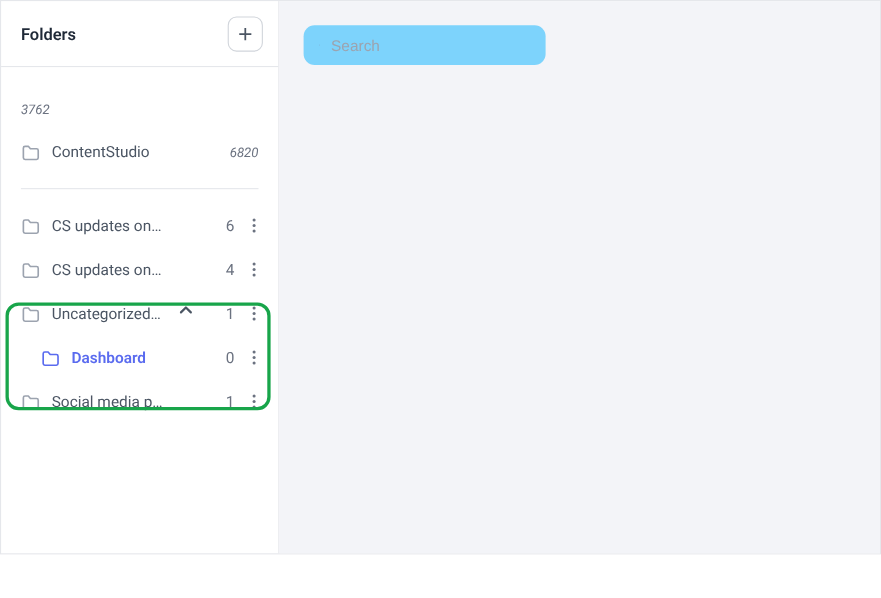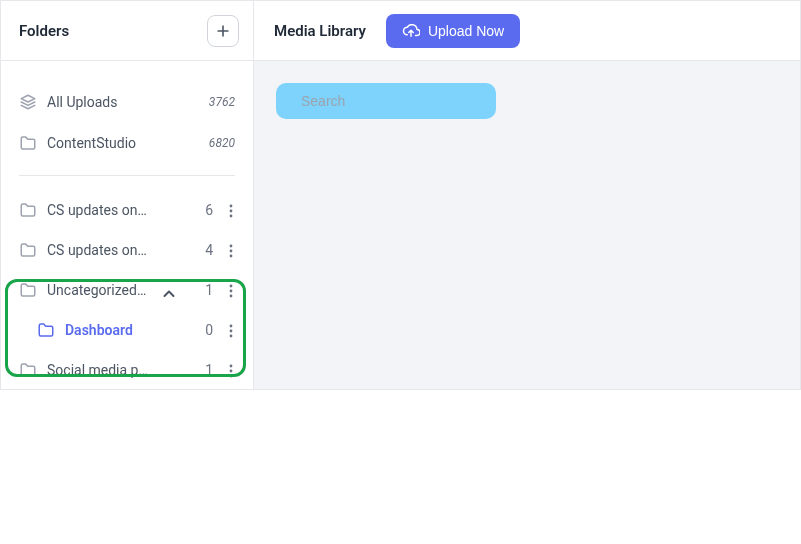--- a/index.html
+++ b/index.html
@@ -6,21 +6,21 @@
     body {
       font-family: -apple-system, BlinkMacSystemFont, "Segoe UI", Roboto, Helvetica, Arial, sans-serif;
       background: #fff;
       width: 801px;
       height: 544px;
       overflow: hidden;
     }
     .app {
       display: flex;
       width: 801px;
-      height: 390px;
+      height: 504px;
       border: 1px solid #e5e7eb;
     }
     .sidebar {
       width: 253px;
       border-right: 1px solid #e5e7eb;
       display: flex;
       flex-direction: column;
     }
     .sidebar-header {
       display: flex;
@@ -76,21 +76,21 @@
       height: 1px;
       background: #e5e7eb;
       margin: 12px 18px 14px 18px;
     }
     .folder-list {
       position: relative;
       padding: 0 4px 0 0;
     }
     .folder-item {
       display: flex;
-      align-items: flex-end;
+      align-items: flex-start;
       padding: 12px 10px 12px 18px;
       font-size: 14px;
       color: #4b5563;
       cursor: pointer;
       gap: 10px;
     }
     .folder-item .fld-icon {
       flex-shrink: 0;
       width: 18px;
       display: flex;
@@ -208,28 +208,20 @@
       <button class="add-button">
         <svg class="icon-svg" width="16" height="16" viewBox="0 0 16 16" fill="none" stroke="currentColor" stroke-width="1.6">
             <path d="M8 2.5v11M2.5 8h11"></path>
           </svg>
       </button>
     </div>
     <div class="sidebar-body">
 
       <div class="top-items">
         <div class="top-item">
-          <span class="left">
-            <svg class="icon-svg" width="18" height="18" viewBox="0 0 24 24" fill="none" stroke="#9ca3af" stroke-width="2" stroke-linejoin="round" stroke-linecap="round">
-                <path d="M12 3l9 4.5-9 4.5-9-4.5L12 3z"></path>
-                <path d="M3 12l9 4.5 9-4.5"></path>
-                <path d="M3 16.5l9 4.5 9-4.5"></path>
-              </svg>
-            <span>All Uploads</span>
-          </span>
           <span class="count">3762</span>
         </div>
         <div class="top-item">
           <span class="left">
             <svg class="icon-svg" width="18" height="16" viewBox="0 0 24 20" fill="none" stroke="#9ca3af" stroke-width="2" stroke-linejoin="round">
                 <path d="M3 4a2 2 0 012-2h4l2.5 3H19a2 2 0 012 2v9a2 2 0 01-2 2H5a2 2 0 01-2-2V4z"></path>
               </svg>
             <span>ContentStudio</span>
           </span>
           <span class="count">6820</span>
@@ -333,30 +325,20 @@
               </svg>
           </span>
         </div>
 
         <div class="highlight-box" style="left:4px; top:89px; width:241px; height:98px;"></div>
       </div>
     </div>
   </aside>
 
   <main class="main">
-    <div class="main-header">
-      <span class="main-title">Media Library</span>
-      <button class="upload-button">
-        <svg class="icon-svg" width="18" height="14" viewBox="0 0 24 18" fill="none" stroke="#fff" stroke-width="2" stroke-linecap="round" stroke-linejoin="round">
-            <path d="M7 14a5 5 0 010-10 7 7 0 0113 3 4 4 0 010 8h-2"></path>
-            <path d="M12 16V8m0 0l-3 3m3-3l3 3"></path>
-          </svg>
-        <span>Upload Now</span>
-      </button>
-    </div>
     <div class="main-body">
       <div class="search-box">
         <svg class="icon-svg" width="16" height="16" viewBox="0 0 24 24" fill="none" stroke="#9ca3af" stroke-width="2" stroke-linecap="round">
             <circle cx="10.5" cy="10.5" r="6.5"></circle>
             <path d="M20 20l-4.5-4.5"></path>
           </svg>
         <input type="text" placeholder="Search" style="">
       </div>
     </div>
   </main>

